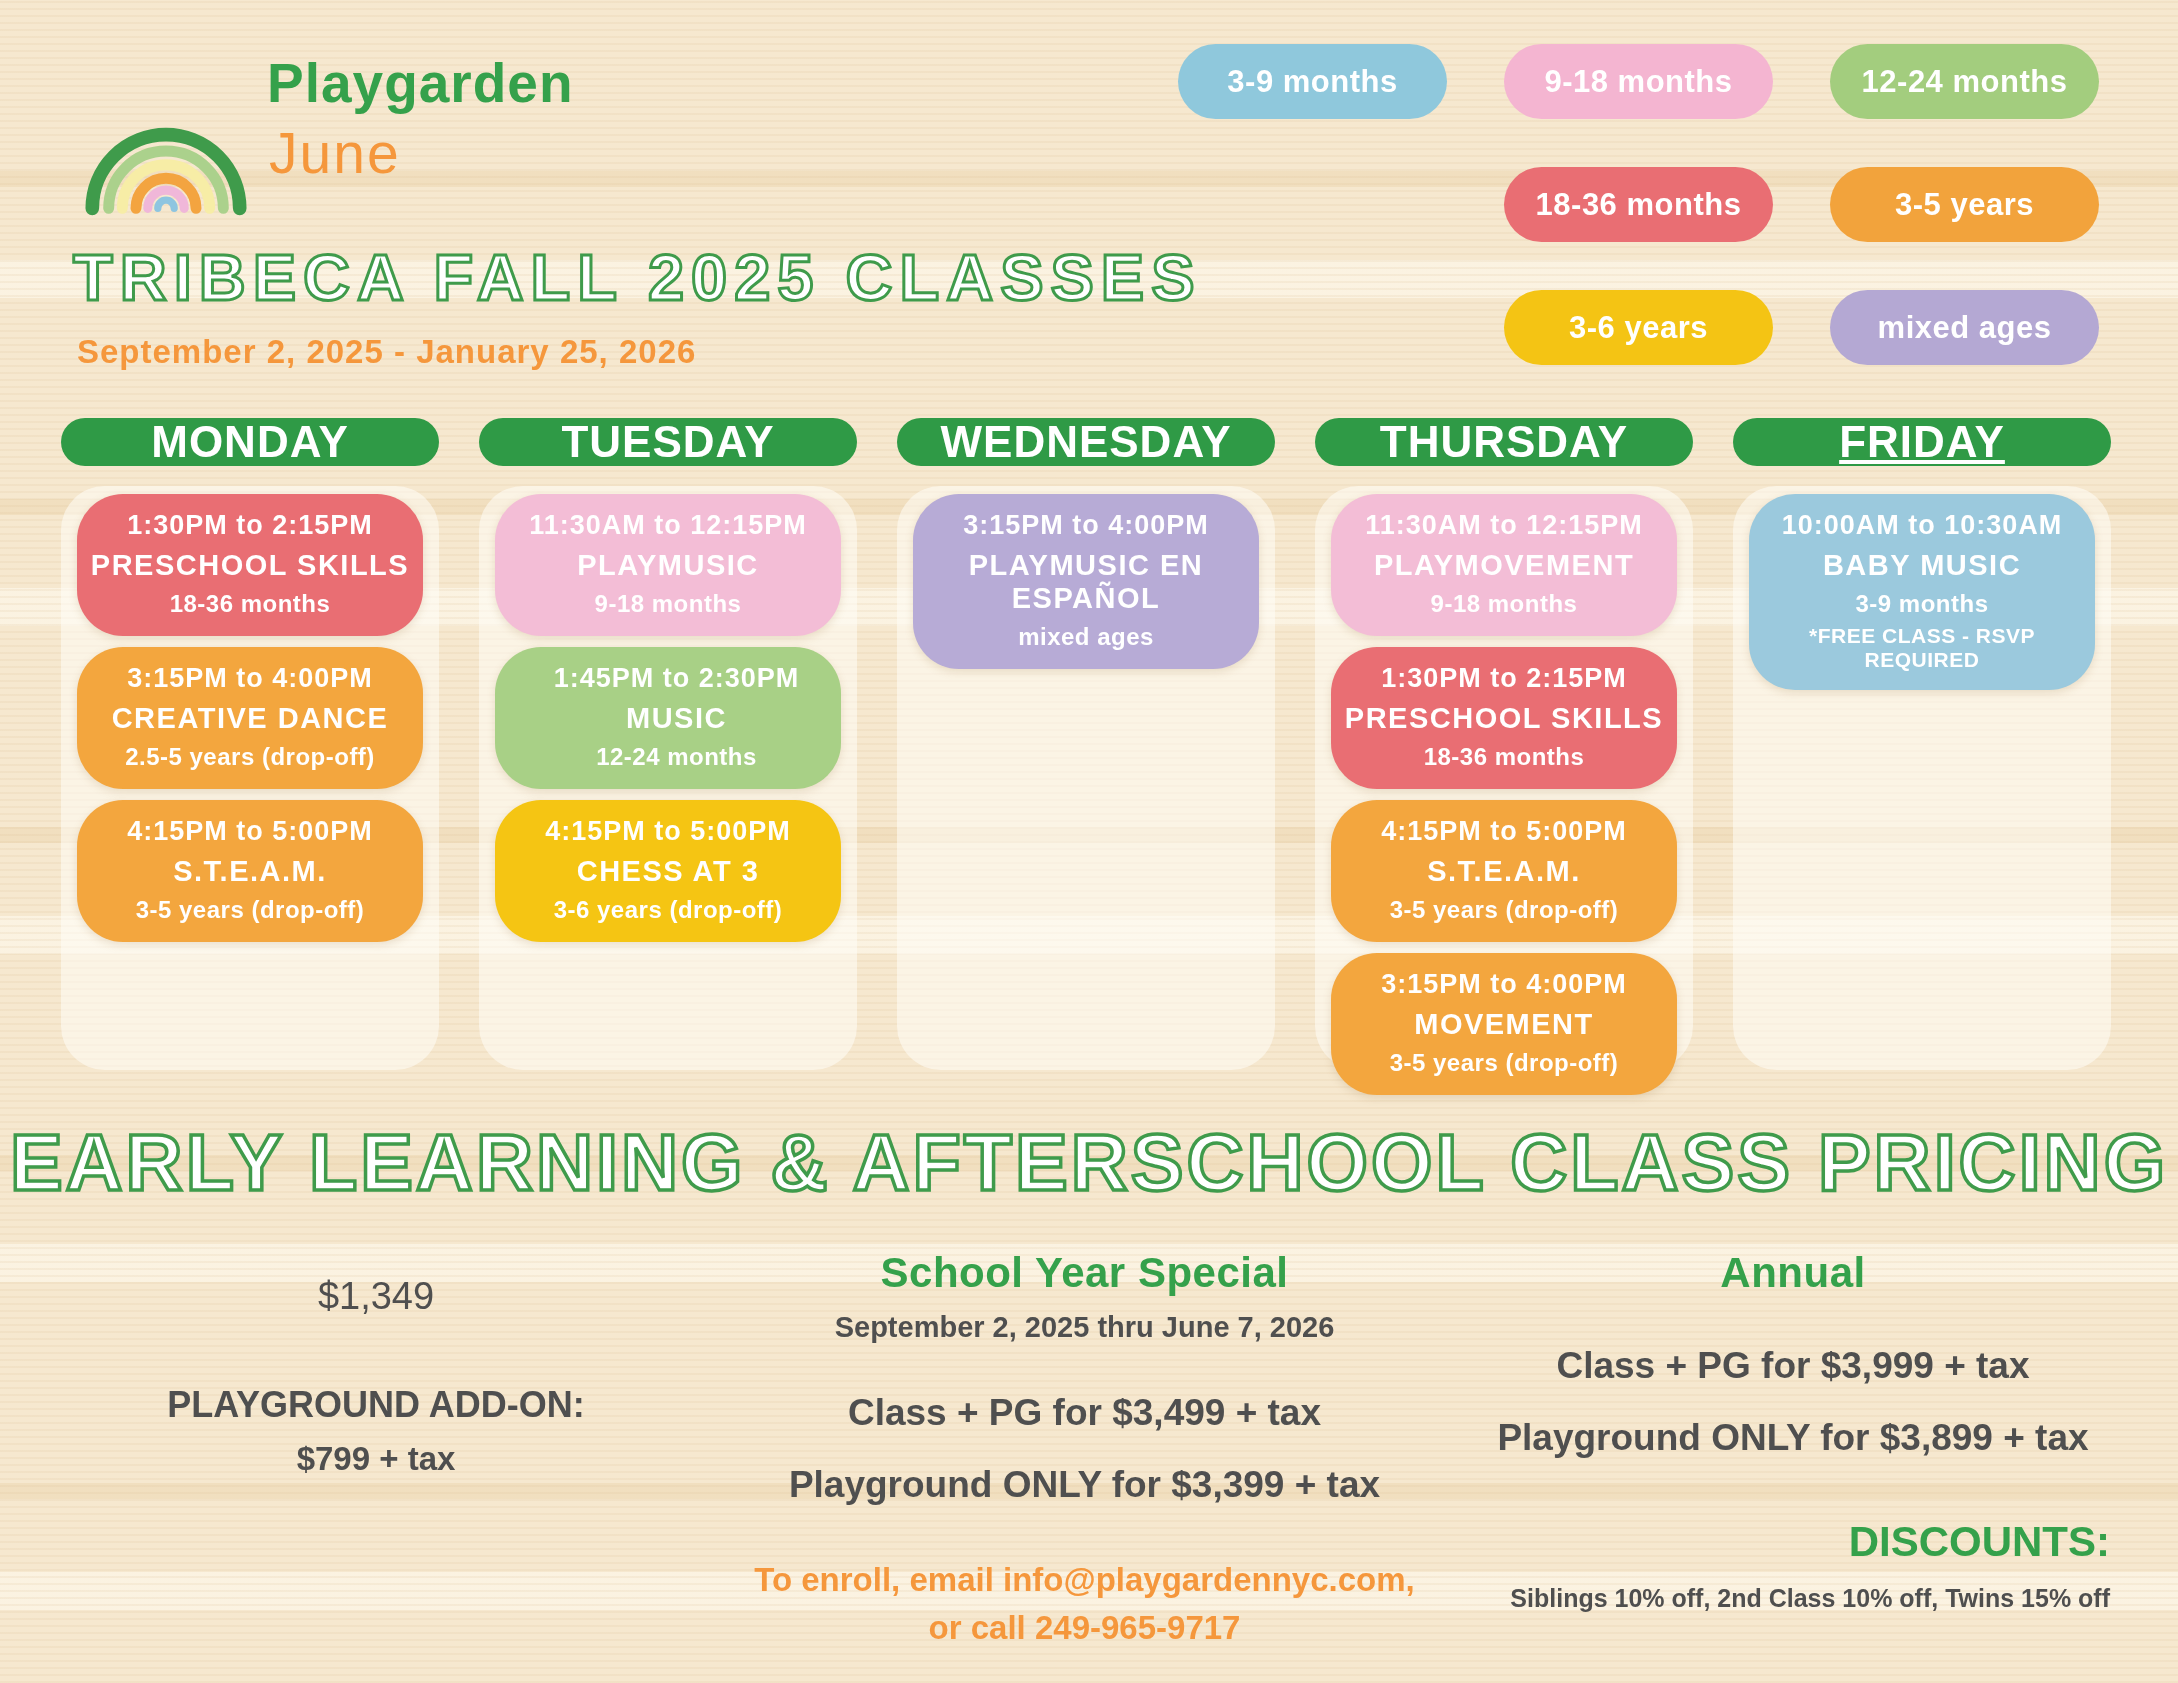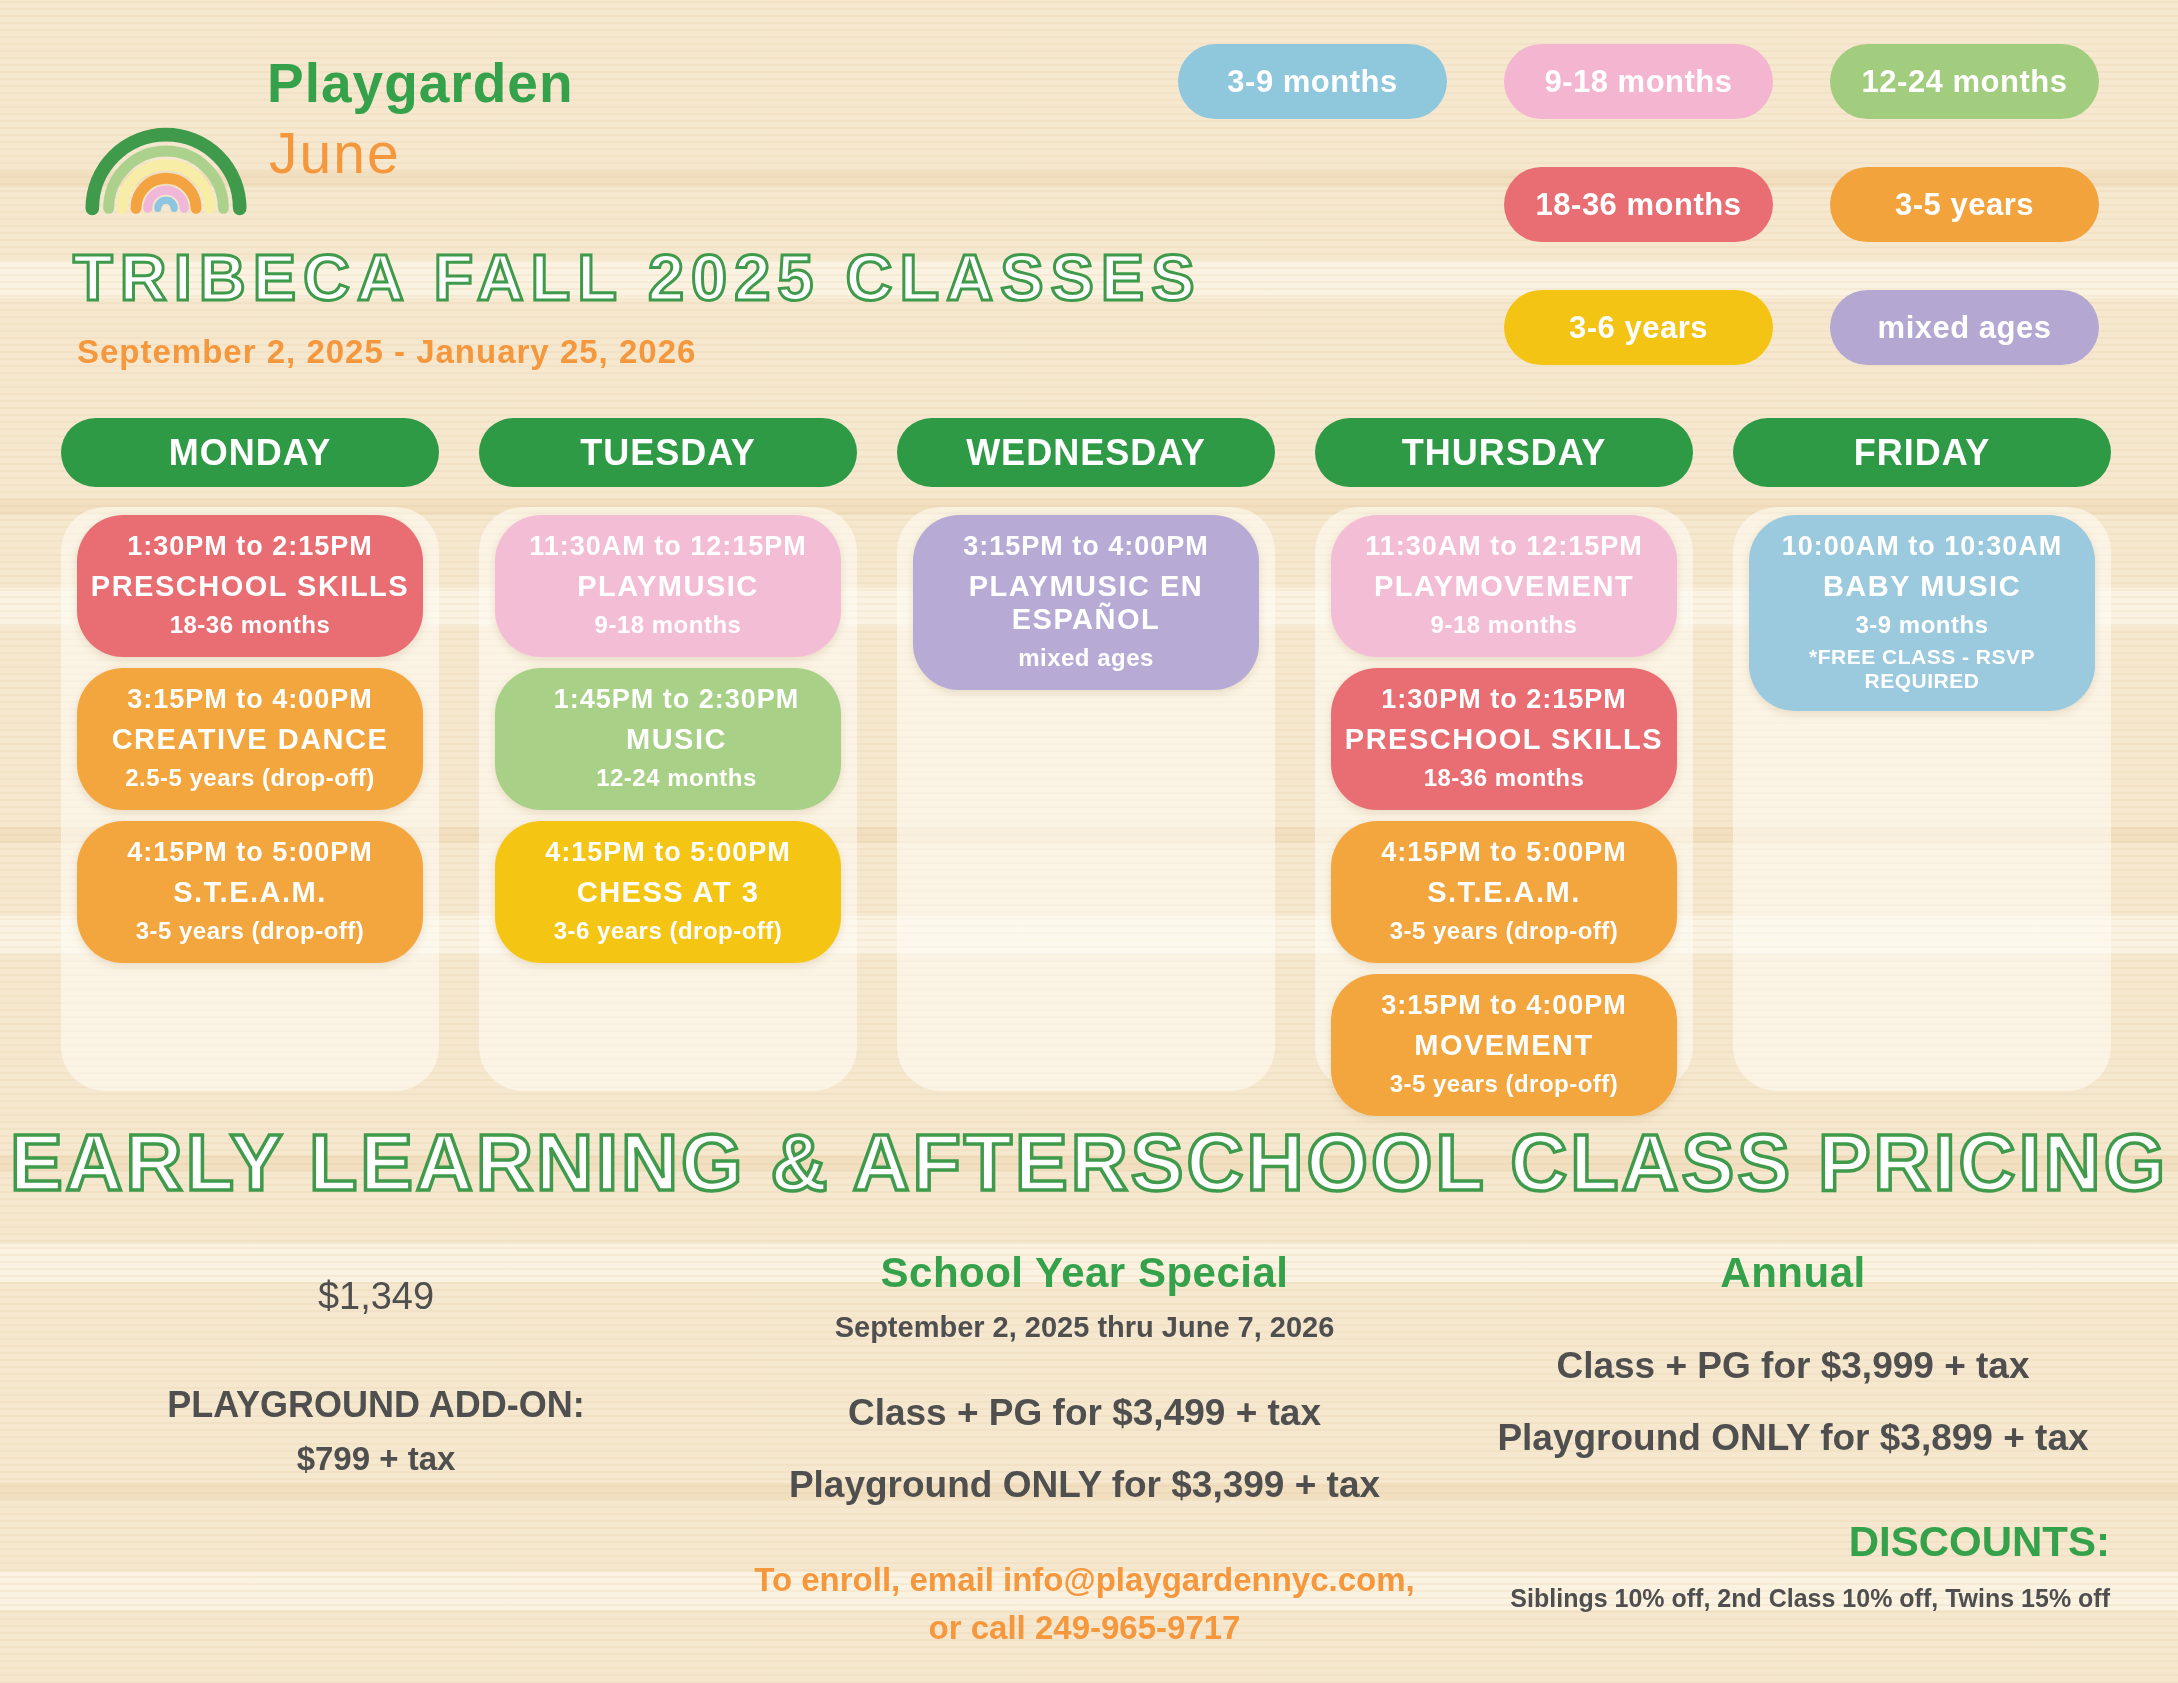--- a/index.html
+++ b/index.html
@@ -43,23 +43,23 @@
   .b-r1c1{grid-area:1/1;} .b-r1c2{grid-area:1/2;} .b-r1c3{grid-area:1/3;}
   .b-r2c2{grid-area:2/2;} .b-r2c3{grid-area:2/3;}
   .b-r3c2{grid-area:3/2;} .b-r3c3{grid-area:3/3;}
 
   
   .schedule {
     position:absolute; left:61px; top:418px;
     display:grid; grid-template-columns:repeat(5,378px); column-gap:40px;
   }
   .day-pill {
-    height:69px; border-radius:35px;
+    height:48px; border-radius:35px;
     display:flex; align-items:center; justify-content:center;
-    color:#fff; font-size:36px; font-weight:700; letter-spacing:1px;
+    color:#fff; font-size:44px; font-weight:700; letter-spacing:1px;
   }
   .day-panel {
     margin-top:20px; height:584px;
     background:rgba(255,253,247,0.55); border-radius:44px;
     padding:8px 16px; display:flex; flex-direction:column; gap:11px;
   }
   .class-card {
     border-radius:46px; color:#fff; text-align:center;
     padding:16px 8px 18px;
     display:flex; flex-direction:column; justify-content:center; gap:8px;
@@ -198,21 +198,21 @@
         </div>
         <div class="class-card" style="background-color: rgb(243, 166, 62);">
           <div class="card-time">3:15PM to 4:00PM</div>
           <div class="card-title">MOVEMENT</div>
           <div class="card-age">3-5 years (drop-off)</div>
         </div>
       </div>
     </div>
 
     <div class="day-col">
-      <div class="day-pill" style="background-color: rgb(47, 154, 70);">FRIDAY</div>
+      <div class="day-pill" style="background-color: rgb(47, 154, 70); text-decoration: underline;">FRIDAY</div>
       <div class="day-panel">
         <div class="class-card" style="background-color: rgb(155, 201, 221);">
           <div class="card-time">10:00AM to 10:30AM</div>
           <div class="card-title">BABY MUSIC</div>
           <div class="card-age">3-9 months</div>
           <div class="card-note">*FREE CLASS - RSVP REQUIRED</div>
         </div>
       </div>
     </div>
 

